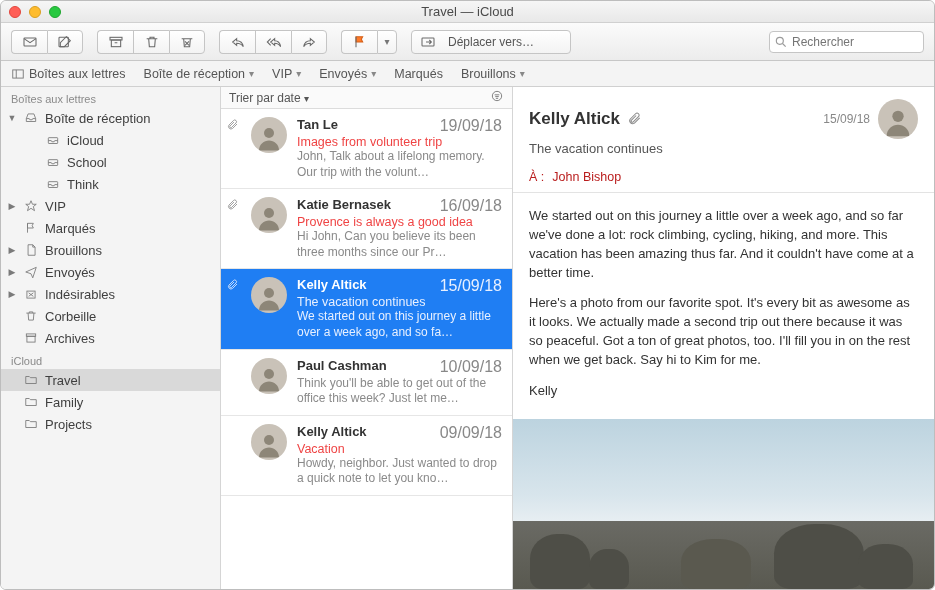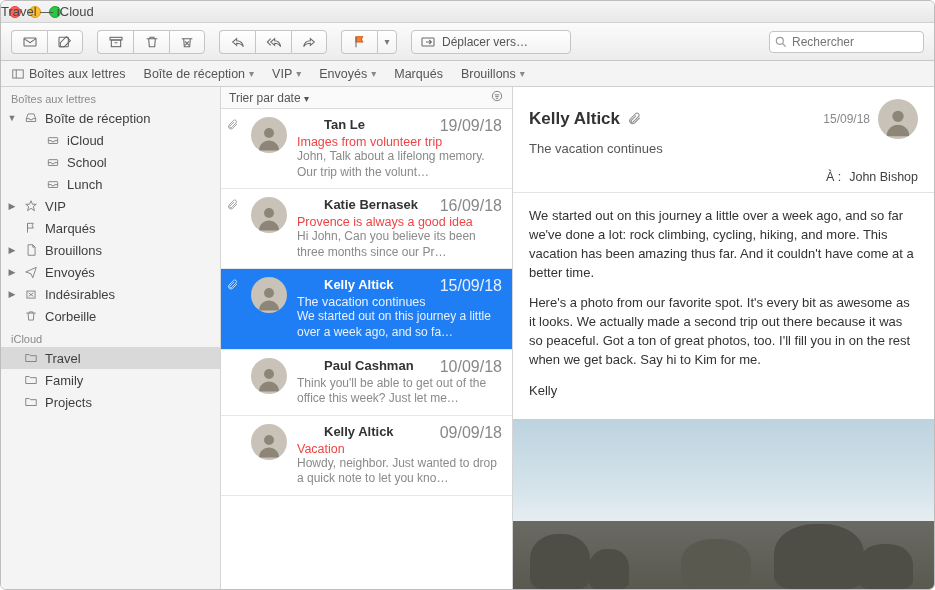--- a/index.html
+++ b/index.html
@@ -5,31 +5,31 @@
   * { box-sizing: border-box; margin: 0; padding: 0; }
   html, body { width: 935px; height: 590px; overflow: hidden; font-family: -apple-system, "Helvetica Neue", Arial, sans-serif; font-size: 13px; color: #333; background: #fff; }
   .window { width: 935px; height: 590px; border: 1px solid #bdbdbd; border-radius: 6px; overflow: hidden; display: flex; flex-direction: column; background: #ececec; }
   
   .titlebar { height: 22px; background: linear-gradient(#f6f6f6,#e8e8e8); display: flex; align-items: center; padding: 0 8px; position: relative; border-bottom: 1px solid #d0d0d0; }
   .traffic { display: flex; gap: 8px; }
   .traffic .dot { width: 12px; height: 12px; border-radius: 50%; }
   .dot.red { background:#ff5f57; border:0.5px solid #e1463d;}
   .dot.yellow{ background:#febc2e; border:0.5px solid #d99f22;}
   .dot.green{ background:#28c840; border:0.5px solid #1fa52f;}
-  .titlebar .title { position:absolute; left:0; right:0; font-size:13px; color:#4a4a4a; }
+  .titlebar .title { position:absolute; left:0; right:0; text-align:center; font-size:13px; color:#4a4a4a; }
   
   .toolbar { height: 38px; background: linear-gradient(#fbfbfb,#ececec); border-bottom: 1px solid #c7c7c7; display:flex; align-items:center; gap:14px; padding: 0 10px; }
   .btngrp { display:flex; }
   .btngrp .tb { border-radius:0; border-right-width:0;}
   .btngrp .tb:first-child{ border-top-left-radius:4px; border-bottom-left-radius:4px;}
   .btngrp .tb:last-child{ border-top-right-radius:4px; border-bottom-right-radius:4px; border-right-width:1px;}
   .tb { height:24px; min-width:36px; border:1px solid #c5c5c5; border-radius:4px; background:linear-gradient(#ffffff,#f3f3f3); display:flex; align-items:center; justify-content:center; padding:0 8px; font-size:12px; color:#555; cursor:default;}
   .tb svg { width:16px; height:16px; stroke:#6a6a6a; fill:none; stroke-width:1.6;}
   .tb.flag svg path.flagf { fill:#ff7a29; stroke:#d45f17;}
-  .move { gap:6px; min-width:160px; justify-content:flex-start;}
+  .move { gap:12px; min-width:160px; justify-content:flex-start;}
   .search { flex:1; max-width:155px; margin-left:auto; position:relative; }
   .search input{ width:100%; height:22px; border:1px solid #c5c5c5; border-radius:4px; padding:0 6px 0 22px; font-size:12px; background:#fff;}
   .search svg{ position:absolute; left:5px; top:4px; width:14px; height:14px; stroke:#9b9b9b; fill:none; stroke-width:2;}
   
   .favbar { height:26px; background:#f4f4f4; border-bottom:1px solid #d0d0d0; display:flex; align-items:center; gap:18px; padding:0 10px; font-size:12.5px; color:#555;}
   .favbar .fb { display:flex; align-items:center; gap:4px; cursor:default;}
   .favbar .chev { font-size:10px; color:#888;}
   .favbar svg { width:14px; height:14px; stroke:#7a7a7a; fill:none; stroke-width:1.6;}
   
   .body { flex:1; display:flex; overflow:hidden; background:#fff;}
@@ -47,38 +47,38 @@
   .mlist-head{ height:22px; border-bottom:1px solid #dcdcdc; display:flex; align-items:center; padding:0 8px; font-size:12px; color:#555; background:#fafafa;}
   .mlist-head .filter{ margin-left:auto;}
   .mlist-head svg{ width:14px; height:14px; stroke:#7a7a7a; fill:none; stroke-width:1.6;}
   .msgs{ flex:1; overflow-y:auto;}
   .msg{ display:flex; padding:8px 10px 8px 6px; gap:10px; border-bottom:1px solid #e6e6e6; cursor:default;}
   .msg .clip{ width:14px; padding-top:2px;}
   .msg .clip svg{ width:12px; height:12px; stroke:#8a8a8a; fill:none; stroke-width:1.6;}
   .msg .avatar{ width:36px; height:36px; border-radius:50%; background:#c9c2b8; flex-shrink:0; overflow:hidden; display:flex; align-items:flex-end; justify-content:center;}
   .msg .avatar svg{ width:30px; height:30px; fill:#8d8678;}
   .msg .mc{ flex:1; min-width:0;}
-  .msg .row1{ display:flex; justify-content:space-between; font-weight:600; font-size:13px;margin-left:27px;}
+  .msg .row1{ display:flex; justify-content:space-between; font-weight:600; font-size:13px;}
   .msg .row1 .date{ font-weight:400; color:#888; font-size:16px;}
   .msg .subj{ font-size:12.5px; color:#ef4444; white-space:nowrap; overflow:hidden; text-overflow:ellipsis;}
   .msg .prev{ font-size:12px; color:#8a8a8a; line-height:1.3; max-height:32px; overflow:hidden;}
   .msg.sel{ background:#1f7ef3; color:#fff;}
   .msg.sel .row1 .date, .msg.sel .subj, .msg.sel .prev{ color:#e8f0ff;}
   .msg.sel .clip svg{ stroke:#e8f0ff;}
   
   .reader{ flex:1; display:flex; flex-direction:column; overflow:hidden;}
   .rhead{ padding:12px 16px 8px; border-bottom:1px solid #e3e3e3;}
   .rhead .r1{ display:flex; align-items:center; gap:8px;}
   .rhead .from{ font-size:17px; font-weight:600; color:#333;}
   .rhead .date{ margin-left:auto; color:#888; font-size:12px;}
   .rhead .rav{ width:40px; height:40px; border-radius:50%; background:#c9c2b8; display:flex; align-items:flex-end; justify-content:center; overflow:hidden;}
   .rhead .rav svg{ width:34px; height:34px; fill:#8d8678;}
   .rhead svg.clip{ width:14px; height:14px; stroke:#8a8a8a; fill:none; stroke-width:1.8;}
   .rhead .subj{ font-size:13px; color:#555; margin-top:2px;}
-  .rhead .to{ font-size:12.5px; color:#404040; margin-top:8px; padding-top:6px;text-align:right;}
+  .rhead .to{ font-size:12.5px; color:#b91c1c; margin-top:8px; padding-top:6px;}
   .rhead .to .lbl{ margin-right:8px;}
   .rbody{ padding:14px 16px; font-size:13px; color:#333; line-height:1.45; overflow-y:auto; flex:1;}
   .rbody p{ margin-bottom:12px;}
   .rimg{ height:170px; background:
       linear-gradient(to bottom, #bcd3df 0%, #d8e5ec 45%, #e7eef2 60%, #6a6a64 60%, #595950 100%);
       position:relative;}
   .rimg .rocks{ position:absolute; bottom:0; left:0; right:0; height:70px; }
   .rimg .rock{ position:absolute; bottom:0; background:#4e4e47; border-radius:45% 45% 20% 20%;}
 </style>
 </head>
@@ -232,21 +232,21 @@
             <path d="M4 13h5l1 2h4l1-2h5"></path>
           </svg>
           <span>School</span>
         </div>
       <div class="sb-item level1 nochild">
           <span class="disc"></span>
           <svg viewBox="0 0 24 24">
             <rect x="4" y="8" width="16" height="10" rx="1"></rect>
             <path d="M4 13h5l1 2h4l1-2h5"></path>
           </svg>
-          <span>Lunch</span>
+          <span>Think</span>
         </div>
 
       <div class="sb-item">
           <span class="disc">▶</span>
           <svg viewBox="0 0 24 24">
             <path d="M12 3l2.5 6H21l-5 4 2 7-6-4-6 4 2-7-5-4h6.5z"></path>
           </svg>
           <span>VIP</span>
         </div>
       <div class="sb-item nochild">
@@ -278,20 +278,28 @@
             <path d="M8 10l8 6M16 10l-8 6"></path>
           </svg>
           <span>Indésirables</span>
         </div>
       <div class="sb-item nochild">
           <span class="disc"></span>
           <svg viewBox="0 0 24 24">
             <path d="M4 7h16M9 7V5h6v2M7 7l1 12h8l1-12"></path>
           </svg>
           <span>Corbeille</span>
+        </div>
+      <div class="sb-item nochild">
+          <span class="disc"></span>
+          <svg viewBox="0 0 24 24">
+            <rect x="4" y="5" width="16" height="4"></rect>
+            <rect x="5" y="9" width="14" height="10"></rect>
+          </svg>
+          <span>Archives</span>
         </div>
 
       <div class="sb-head">iCloud</div>
       <div class="sb-item nochild sel">
           <span class="disc"></span>
           <svg viewBox="0 0 24 24">
             <path d="M3 6h6l2 2h10v10H3z"></path>
           </svg>
           <span>Travel</span>
         </div>

